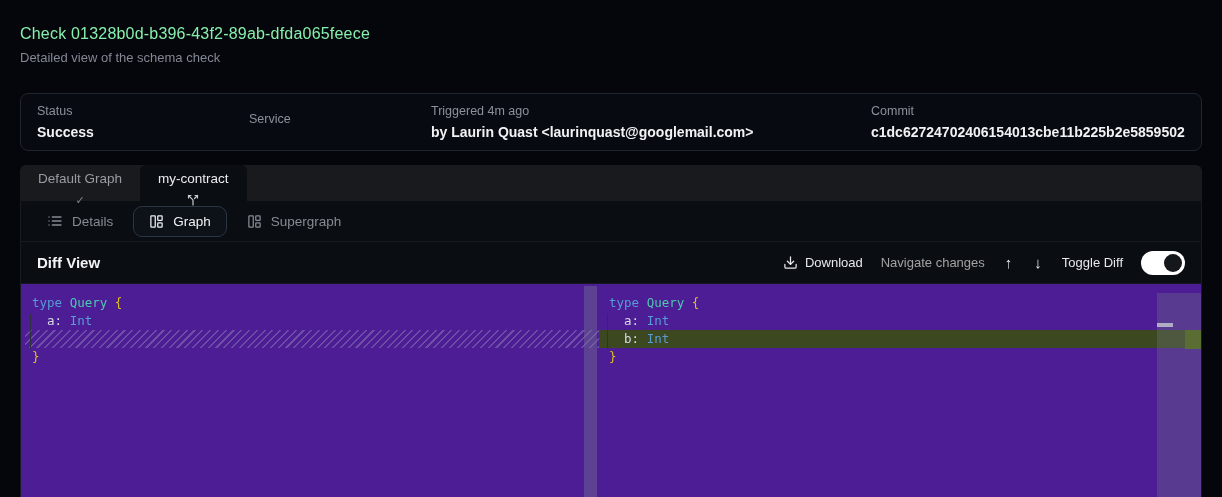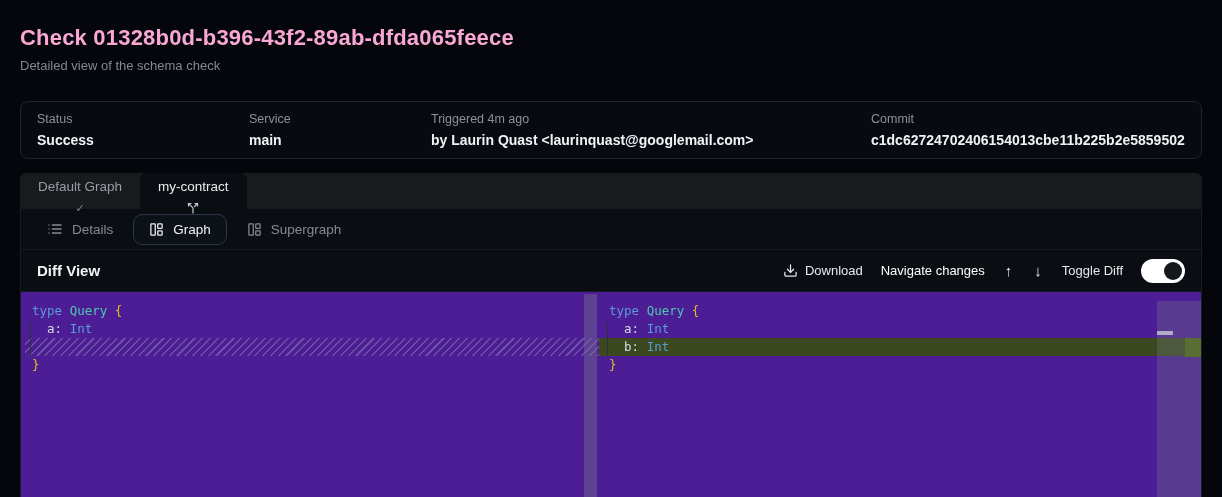--- a/index.html
+++ b/index.html
@@ -7,21 +7,21 @@
   body {
     background:#04060b;
     color:#eceef1;
     font-family:"Liberation Sans", sans-serif;
     -webkit-font-smoothing:antialiased;
   }
   .wrap { padding:0 20px; }
 
   
   .page-head { padding-top:25px; }
-  .page-title { font-size:22px; font-weight:700; letter-spacing:.2px; color:#f9a8d4; }
+  .page-title { font-size:16px; font-weight:400; letter-spacing:.2px; color:#86efac; }
   .page-subtitle { margin-top:7px; font-size:13px; color:#828894; }
 
   
   .summary-card {
     margin-top:28px; height:58px;
     border:1px solid #21252d; border-radius:8px; background:#070a10;
     display:grid; grid-template-columns:212px 182px 440px 1fr;
     align-items:center; padding:0 16px;
   }
   .sum-label { font-size:12.5px; color:#8b919b; margin-bottom:6px; }
@@ -51,21 +51,21 @@
   .subtab.active {
     border:1px solid #2a3546; background:#0d1118; border-radius:9px;
     color:#f0f2f4; font-weight:500; padding:0 15px;
   }
 
   .diff-header { height:42px; display:flex; align-items:center; padding:0 16px; border-bottom:1px solid #151922; }
   .diff-title { font-size:15px; font-weight:700; color:#f2f3f5; }
   .diff-tools { margin-left:auto; display:flex; align-items:center; gap:18px; font-size:13px; color:#e6e8ec; }
   .tool-btn { display:flex; align-items:center; gap:7px; cursor:pointer; background:none; border:none; color:#e6e8ec; font-size:13px; font-family:inherit; }
   .arrow-btn { background:none; border:none; color:#e8eaee; font-size:15px; cursor:pointer; padding:0 2px; font-family:inherit; }
-  .nav-label { color:#ffffff; }
+  .nav-label { color:#a3a3a3; }
   .switch { width:44px; height:24px; border-radius:12px; background:#ffffff; position:relative; cursor:pointer; border:none; }
   .switch .knob { position:absolute; top:3px; right:3px; width:18px; height:18px; border-radius:50%; background:#14171c; }
 
   
   .code-area { position:relative; flex:1; background:#4c1d95; overflow:hidden; }
   .pane { position:absolute; top:0; bottom:0; }
   .pane-left { left:0; width:578px; }
   .pane-right { left:578px; right:0; }
   .code-lines { padding-top:10px; }
   .cl { height:18px; line-height:18px; font-family:"DejaVu Sans Mono", monospace; font-size:12.5px; white-space:pre; }
@@ -112,21 +112,20 @@
     <div class="page-subtitle">Detailed view of the schema check</div>
   </div>
 
   <div class="summary-card">
     <div>
       <div class="sum-label">Status</div>
       <div class="sum-value">Success</div>
     </div>
     <div>
       <div class="sum-label">Service</div>
-      <div class="sum-value">main</div>
     </div>
     <div>
       <div class="sum-label">Triggered 4m ago</div>
       <div class="sum-value">by Laurin Quast &lt;laurinquast@googlemail.com&gt;</div>
     </div>
     <div>
       <div class="sum-label">Commit</div>
       <div class="sum-value">c1dc62724702406154013cbe11b225b2e5859502</div>
     </div>
   </div>

